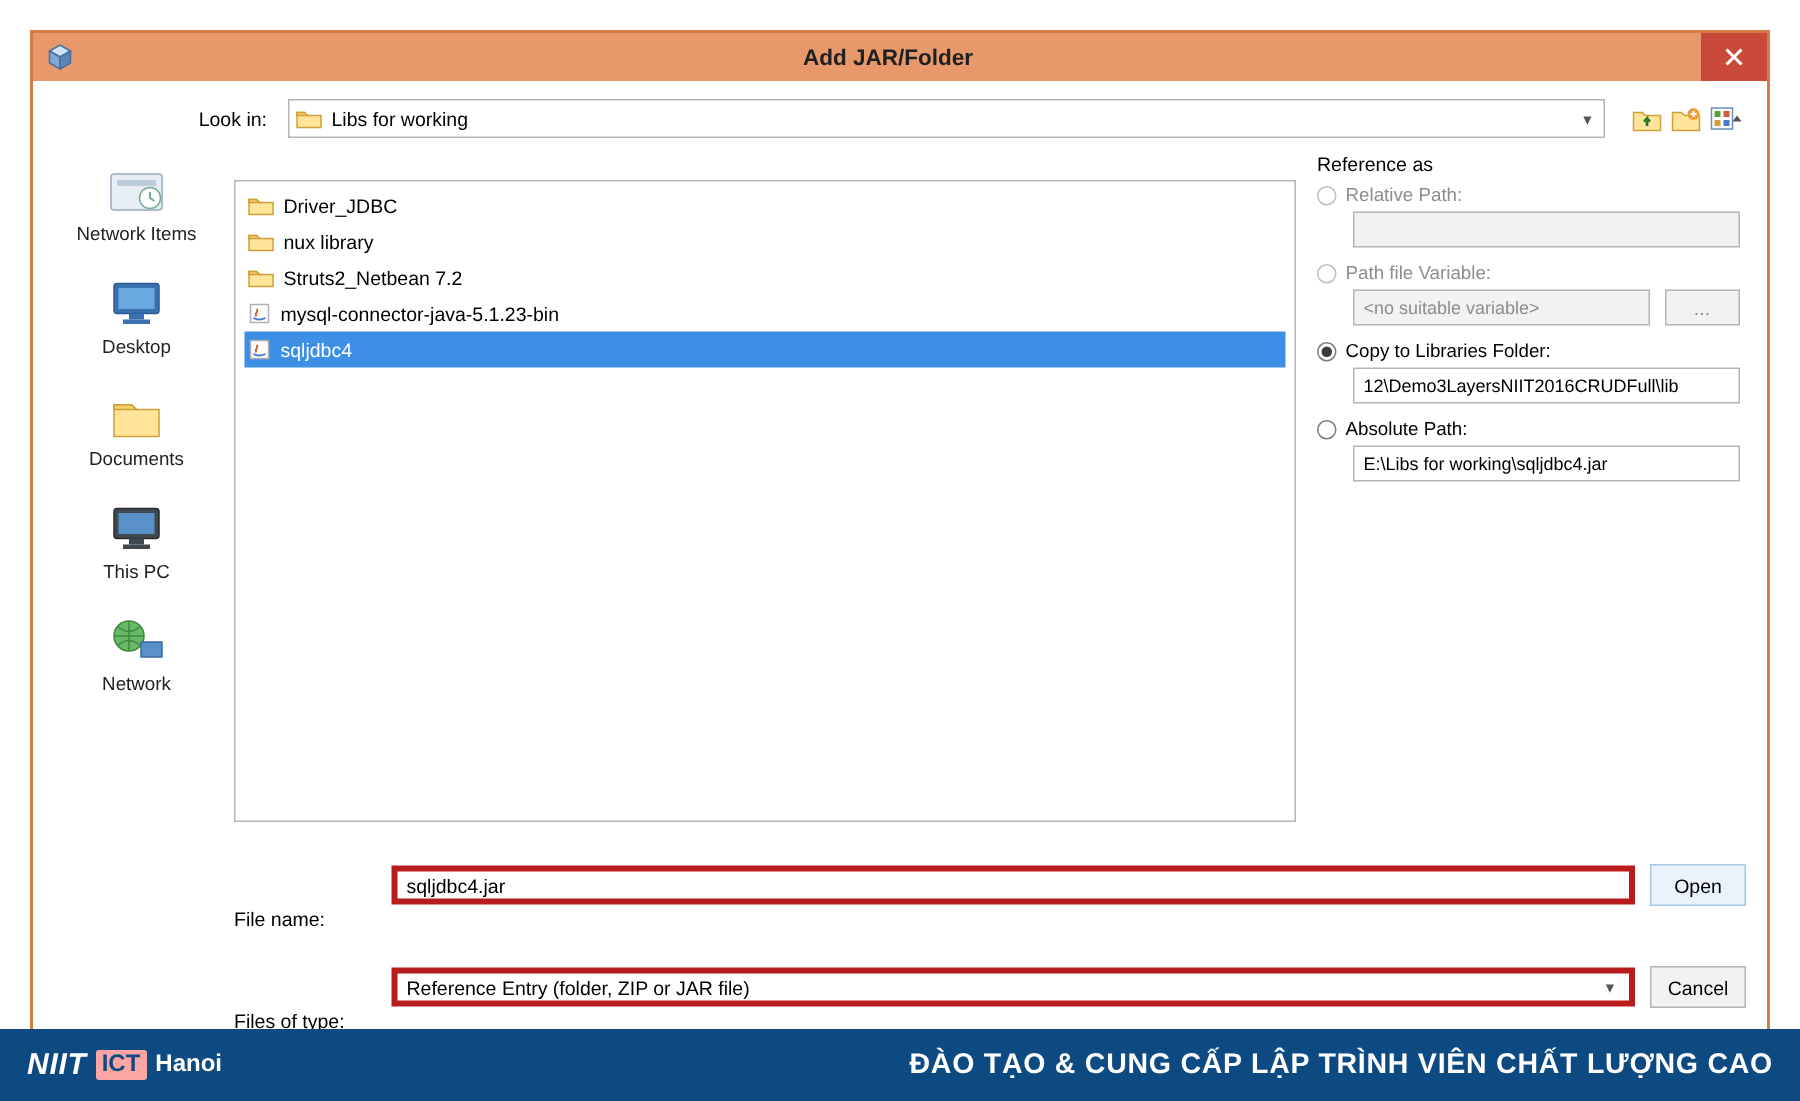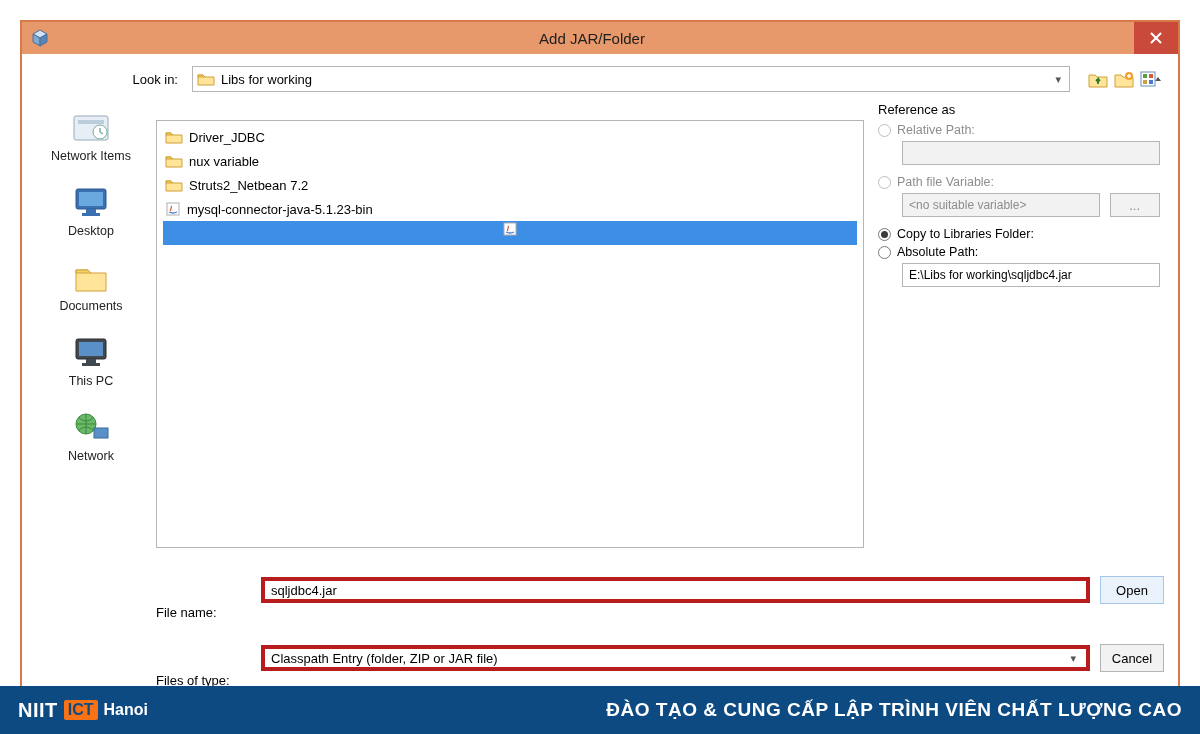--- a/index.html
+++ b/index.html
@@ -1,57 +1,57 @@
 <!DOCTYPE html>
 <html><head>
 <meta charset="utf-8">
 <style>
   * { box-sizing: border-box; margin: 0; padding: 0; }
   body { font-family: "Segoe UI", Tahoma, sans-serif; font-size: 13px; background: #fff; width: 1200px; height: 734px; position: relative; }
   .canvas { background: #fff; padding: 20px 20px 0 20px; }
   .dialog { border: 2px solid #d67a4a; background: #fff; }
   .titlebar { background: #e8996c; height: 32px; display: flex; align-items: center; position: relative; }
   .titlebar .cube { width: 20px; height: 20px; margin-left: 8px; display: inline-block; }
-  .titlebar .title { flex: 1; text-align: center; font-size: 15px; color: #202020; font-weight: 400; }
+  .titlebar .title { flex: 1; text-align: center; font-size: 15px; color: #202020; font-weight: 700; }
   .titlebar .close { width: 44px; height: 32px; background: #c94a3b; color: #fff; display: flex; align-items: center; justify-content: center; font-size: 16px; cursor: pointer; }
   .body { padding: 12px 14px 14px 14px; }
   .row-lookin { display: flex; align-items: center; gap: 8px; margin-bottom: 10px; }
   .row-lookin .lbl { width: 148px; text-align: right; padding-right: 6px; }
   .dropdown { flex: 1; display: flex; align-items: center; border: 1px solid #b5b5b5; background: #fff; height: 26px; padding: 0 4px; }
   .dropdown .folder-ico { margin-right: 6px; }
   .dropdown .dd-text { flex: 1; }
   .dropdown .chev { color: #555; font-size: 11px; padding: 0 4px; }
   .toolbar-icons { display: flex; align-items: center; gap: 6px; margin-left: 10px; }
   .mainrow { display: flex; gap: 10px; }
   .places { width: 110px; display: flex; flex-direction: column; align-items: center; gap: 22px; padding-top: 8px; }
   .place { display: flex; flex-direction: column; align-items: center; gap: 3px; cursor: pointer; }
   .place-label { font-size: 12.5px; color: #222; text-align: center; }
   .filepane { flex: 1; border: 1px solid #b5b5b5; height: 428px; background: #fff; padding: 4px 6px; overflow: auto; margin-top: 18px; }
   .fileitem { display: flex; align-items: center; gap: 6px; height: 24px; padding: 0 2px; cursor: pointer; }
-  .fileitem.selected { background: #3d8fe6; color: #fff; flex-direction: column; }
+  .fileitem.selected { background: #3d8fe6; color: #fff; }
   .ref-panel { width: 290px; padding-left: 4px; }
   .ref-title { font-size: 13px; margin-bottom: 6px; }
   .ref-group { display: flex; align-items: center; gap: 6px; margin-bottom: 4px; font-size: 12.5px; }
   .ref-group.disabled { color: #8d8d8d; }
   .radio { width: 13px; height: 13px; border: 1px solid #7a7a7a; border-radius: 50%; display: inline-flex; align-items: center; justify-content: center; background: #fff; }
   .radio.disabled { border-color: #bdbdbd; }
   .radio .dot { width: 7px; height: 7px; background: #3a3a3a; border-radius: 50%; }
   .ref-input { display: block; width: 258px; height: 24px; border: 1px solid #b5b5b5; padding: 2px 6px; margin: 2px 0 10px 24px; font-size: 12px; font-family: inherit; background: #fff; }
   .ref-input.short { width: 198px; display: inline-block; vertical-align: top; }
   .ref-btn { width: 50px; height: 24px; border: 1px solid #b5b5b5; background: #f2f2f2; display: inline-flex; align-items: center; justify-content: center; margin-left: 6px; cursor: pointer; }
   .ref-input.disabled, .ref-btn.disabled { background: #f2f2f2; color: #8d8d8d; }
   .bottomrow { display: flex; align-items: center; gap: 10px; margin-top: 12px; }
   .bottomrow .blbl { width: 95px; text-align: left; margin-top: 45px; }
   .bottomrow .field { flex: 1; height: 26px; border: 4px solid #b91c1c; padding: 2px 6px; display: flex; align-items: center; }
   .bottomrow .field .chev { color: #555; font-size: 11px; padding: 0 4px; }
   .btn { width: 64px; height: 28px; border: 1px solid #a6c8e6; background: #eaf3fb; display: flex; align-items: center; justify-content: center; cursor: pointer; font-size: 13px; }
   .footer { position: absolute; bottom: 0; left: 0; right: 0; height: 48px; background: #0d4a82; color: #fff; display: flex; align-items: center; padding: 0 18px; justify-content: space-between; }
   .logo { display: flex; align-items: center; gap: 6px; }
-  .logo .niit { font-weight: 800; font-size: 20px; letter-spacing: 0.5px; }
-  .logo .ict { background: #f97316; color: #0d4a82; font-weight: 800; padding: 1px 4px; font-size: 16px; border-radius: 2px; }
+  .logo .niit { font-weight: 800; font-size: 20px; letter-spacing: 0.5px; font-style: italic; }
+  .logo .ict { background: #fca5a5; color: #0d4a82; font-weight: 800; padding: 1px 4px; font-size: 16px; border-radius: 2px; }
   .logo .hanoi { font-size: 16px; font-weight: 600; }
   .tagline { font-weight: 800; font-size: 19px; letter-spacing: 0.5px; }
   svg { display: block; }
 </style>
 </head>
 <body>
 
 <div class="canvas">
   <div class="dialog">
     <div class="titlebar">
@@ -166,21 +166,21 @@
               </span>
               <span>Driver_JDBC</span>
             </div>
             <div class="fileitem">
               <span>
                 <svg width="18" height="14" viewBox="0 0 18 14">
                   <path d="M1 3 h5 l2 2 h9 v8 h-16 z" fill="#ffe49a" stroke="#d0a038"></path>
                   <path d="M1 3 h5 l2 2 h-7 z" fill="#f5d36a" stroke="#d0a038"></path>
                 </svg>
               </span>
-              <span>nux variable</span>
+              <span>nux library</span>
             </div>
             <div class="fileitem">
               <span>
                 <svg width="18" height="14" viewBox="0 0 18 14">
                   <path d="M1 3 h5 l2 2 h9 v8 h-16 z" fill="#ffe49a" stroke="#d0a038"></path>
                   <path d="M1 3 h5 l2 2 h-7 z" fill="#f5d36a" stroke="#d0a038"></path>
                 </svg>
               </span>
               <span>Struts2_Netbean 7.2</span>
             </div>
@@ -223,40 +223,41 @@
             <input class="ref-input disabled short" disabled="" style="margin: 0px;" value="&lt;no suitable variable&gt;">
             <span class="ref-btn disabled">...</span>
           </div>
 
           <div class="ref-group">
             <span class="radio">
                 <span class="dot"></span>
               </span>
             <span>Copy to Libraries Folder:</span>
           </div>
+          <input class="ref-input" value="12\Demo3LayersNIIT2016CRUDFull\lib" style="">
 
           <div class="ref-group">
             <span class="radio"></span>
             <span>Absolute Path:</span>
           </div>
           <input class="ref-input" value="E:\Libs for working\sqljdbc4.jar" style="">
         </div>
       </div>
 
       <div class="bottomrow" style="margin-left:120px;">
         <span class="blbl">File name:</span>
         <div class="field">
             <span>sqljdbc4.jar</span>
           </div>
         <div class="btn">Open</div>
       </div>
       <div class="bottomrow" style="margin-top:8px; margin-left:120px;">
         <span class="blbl">Files of type:</span>
         <div class="field">
-          <span style="flex:1">Classpath Entry (folder, ZIP or JAR file)</span>
+          <span style="flex:1">Reference Entry (folder, ZIP or JAR file)</span>
           <span class="chev">▾</span>
         </div>
         <div class="btn" style="background:#f2f2f2; border-color:#b5b5b5;">Cancel</div>
       </div>
     </div>
   </div>
 </div>
 
 <div class="footer">
   <div class="logo">

